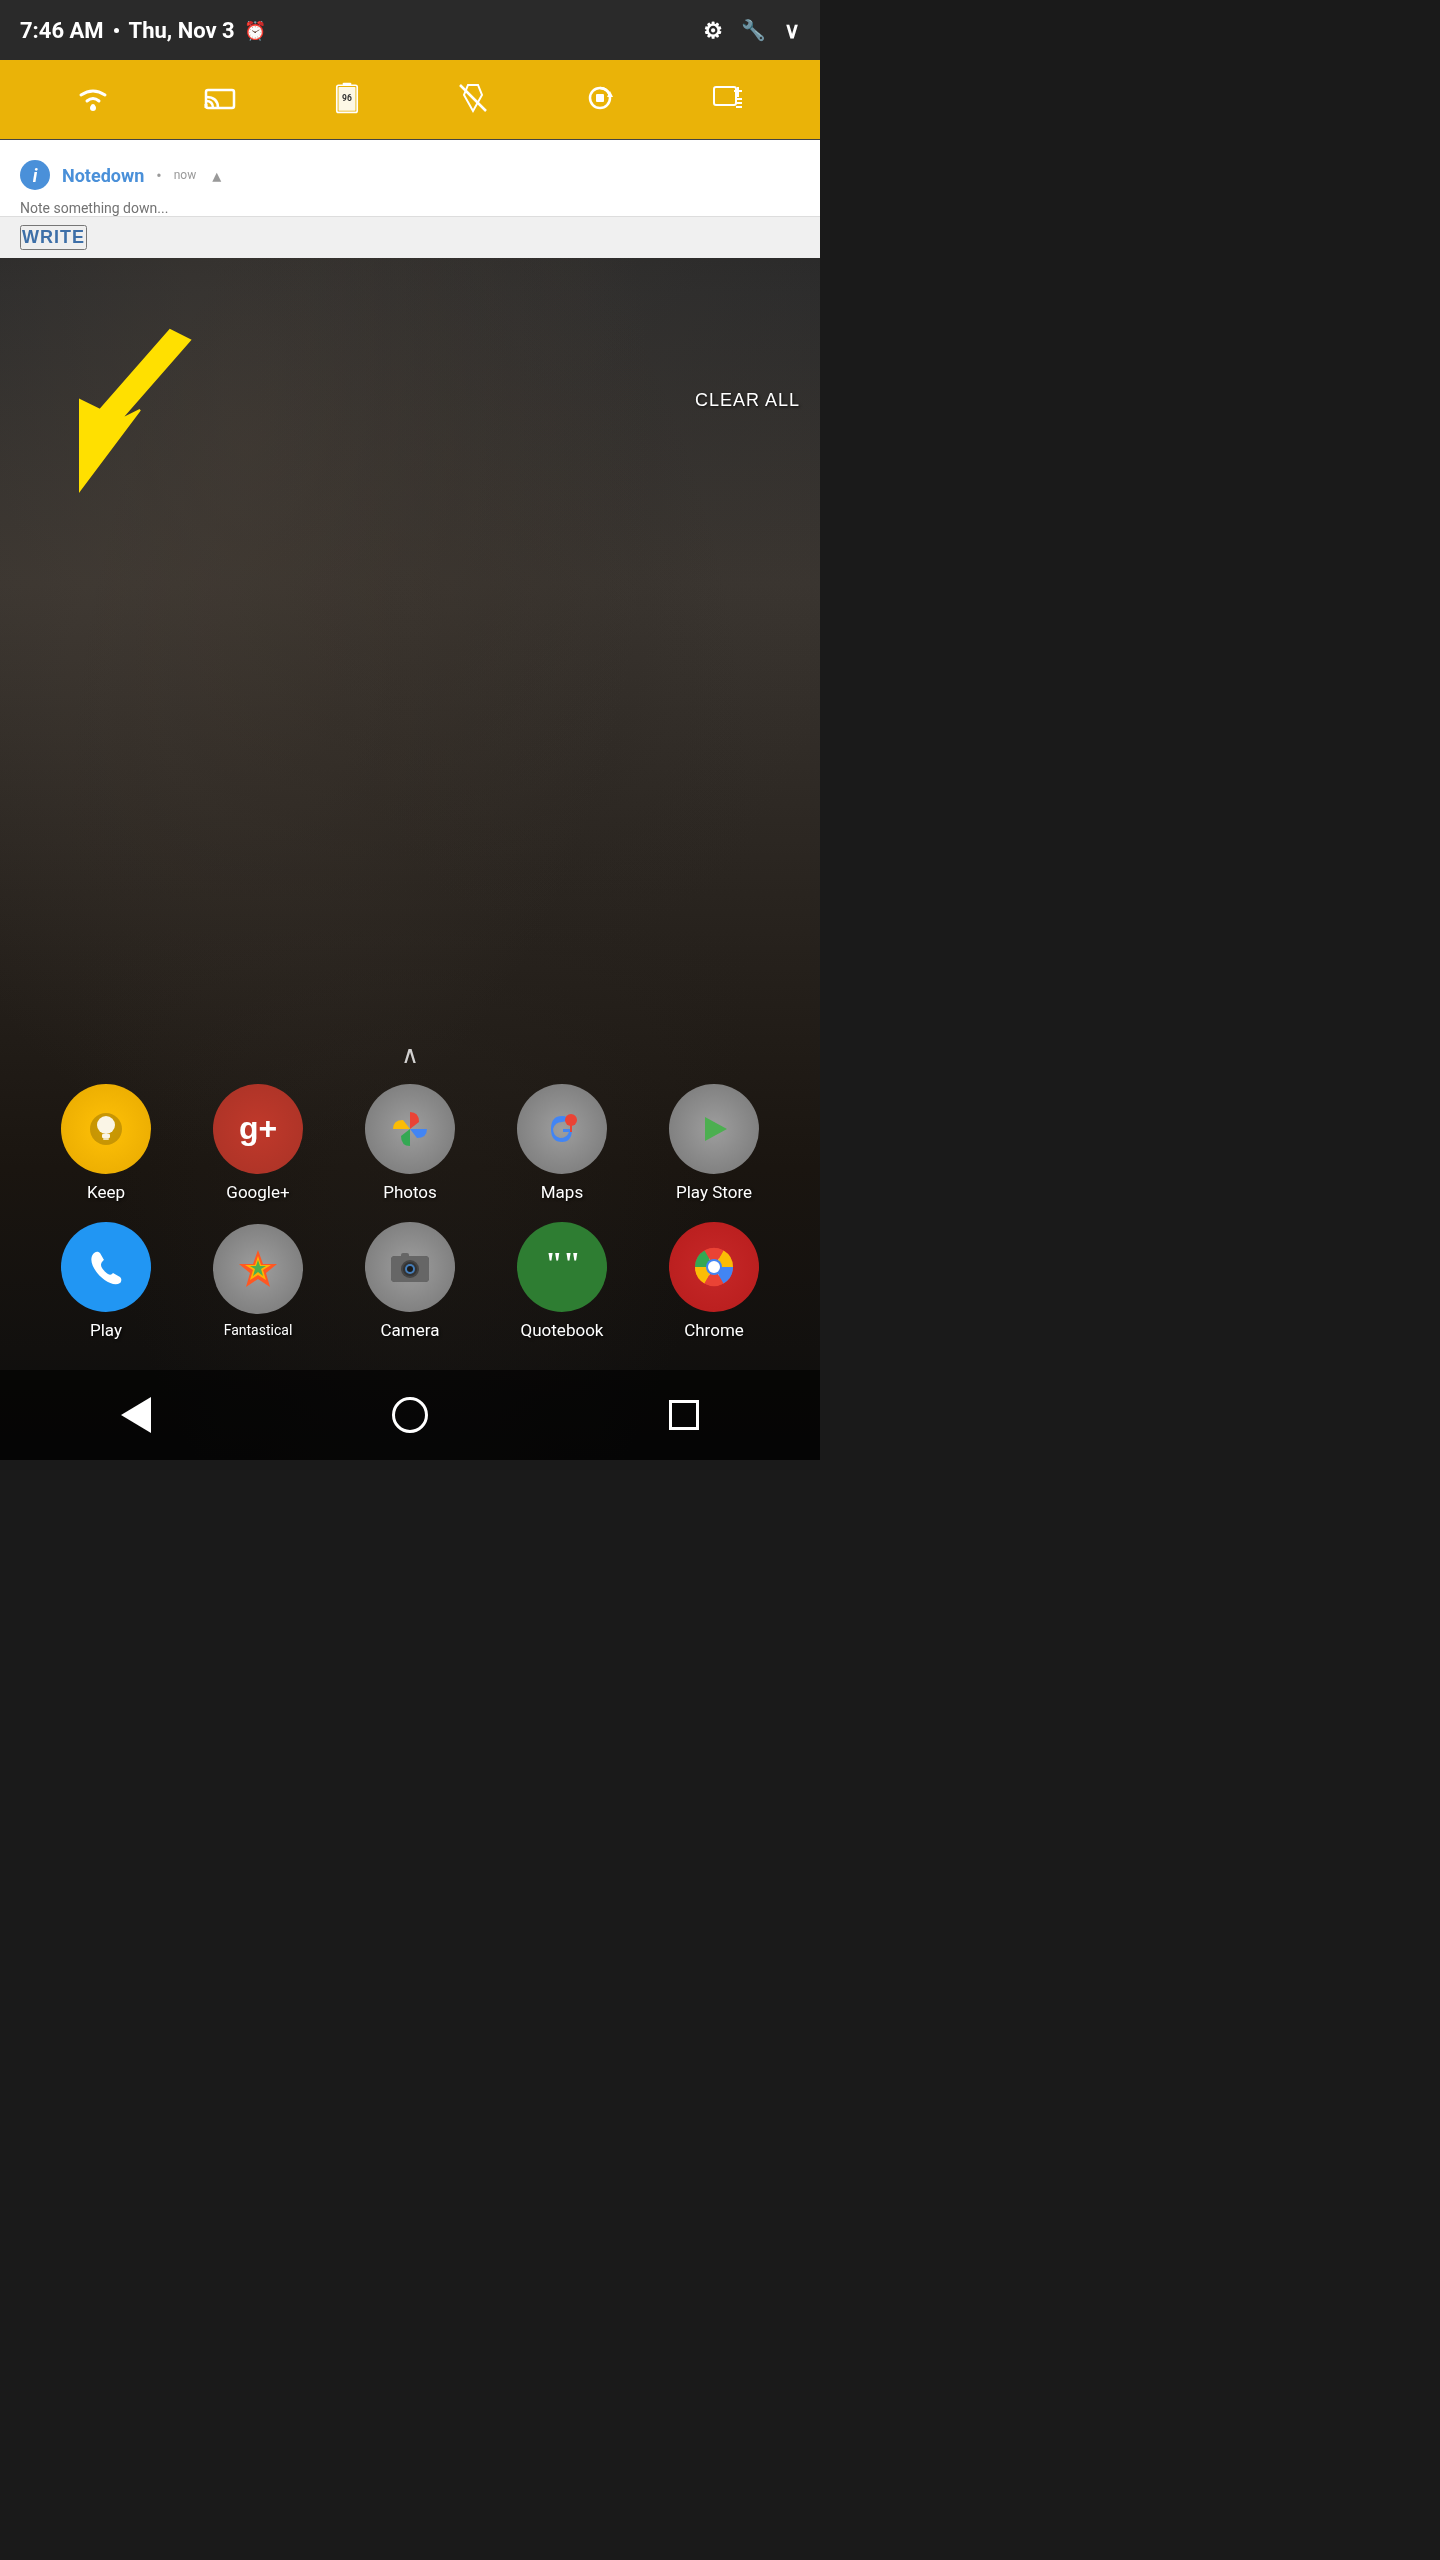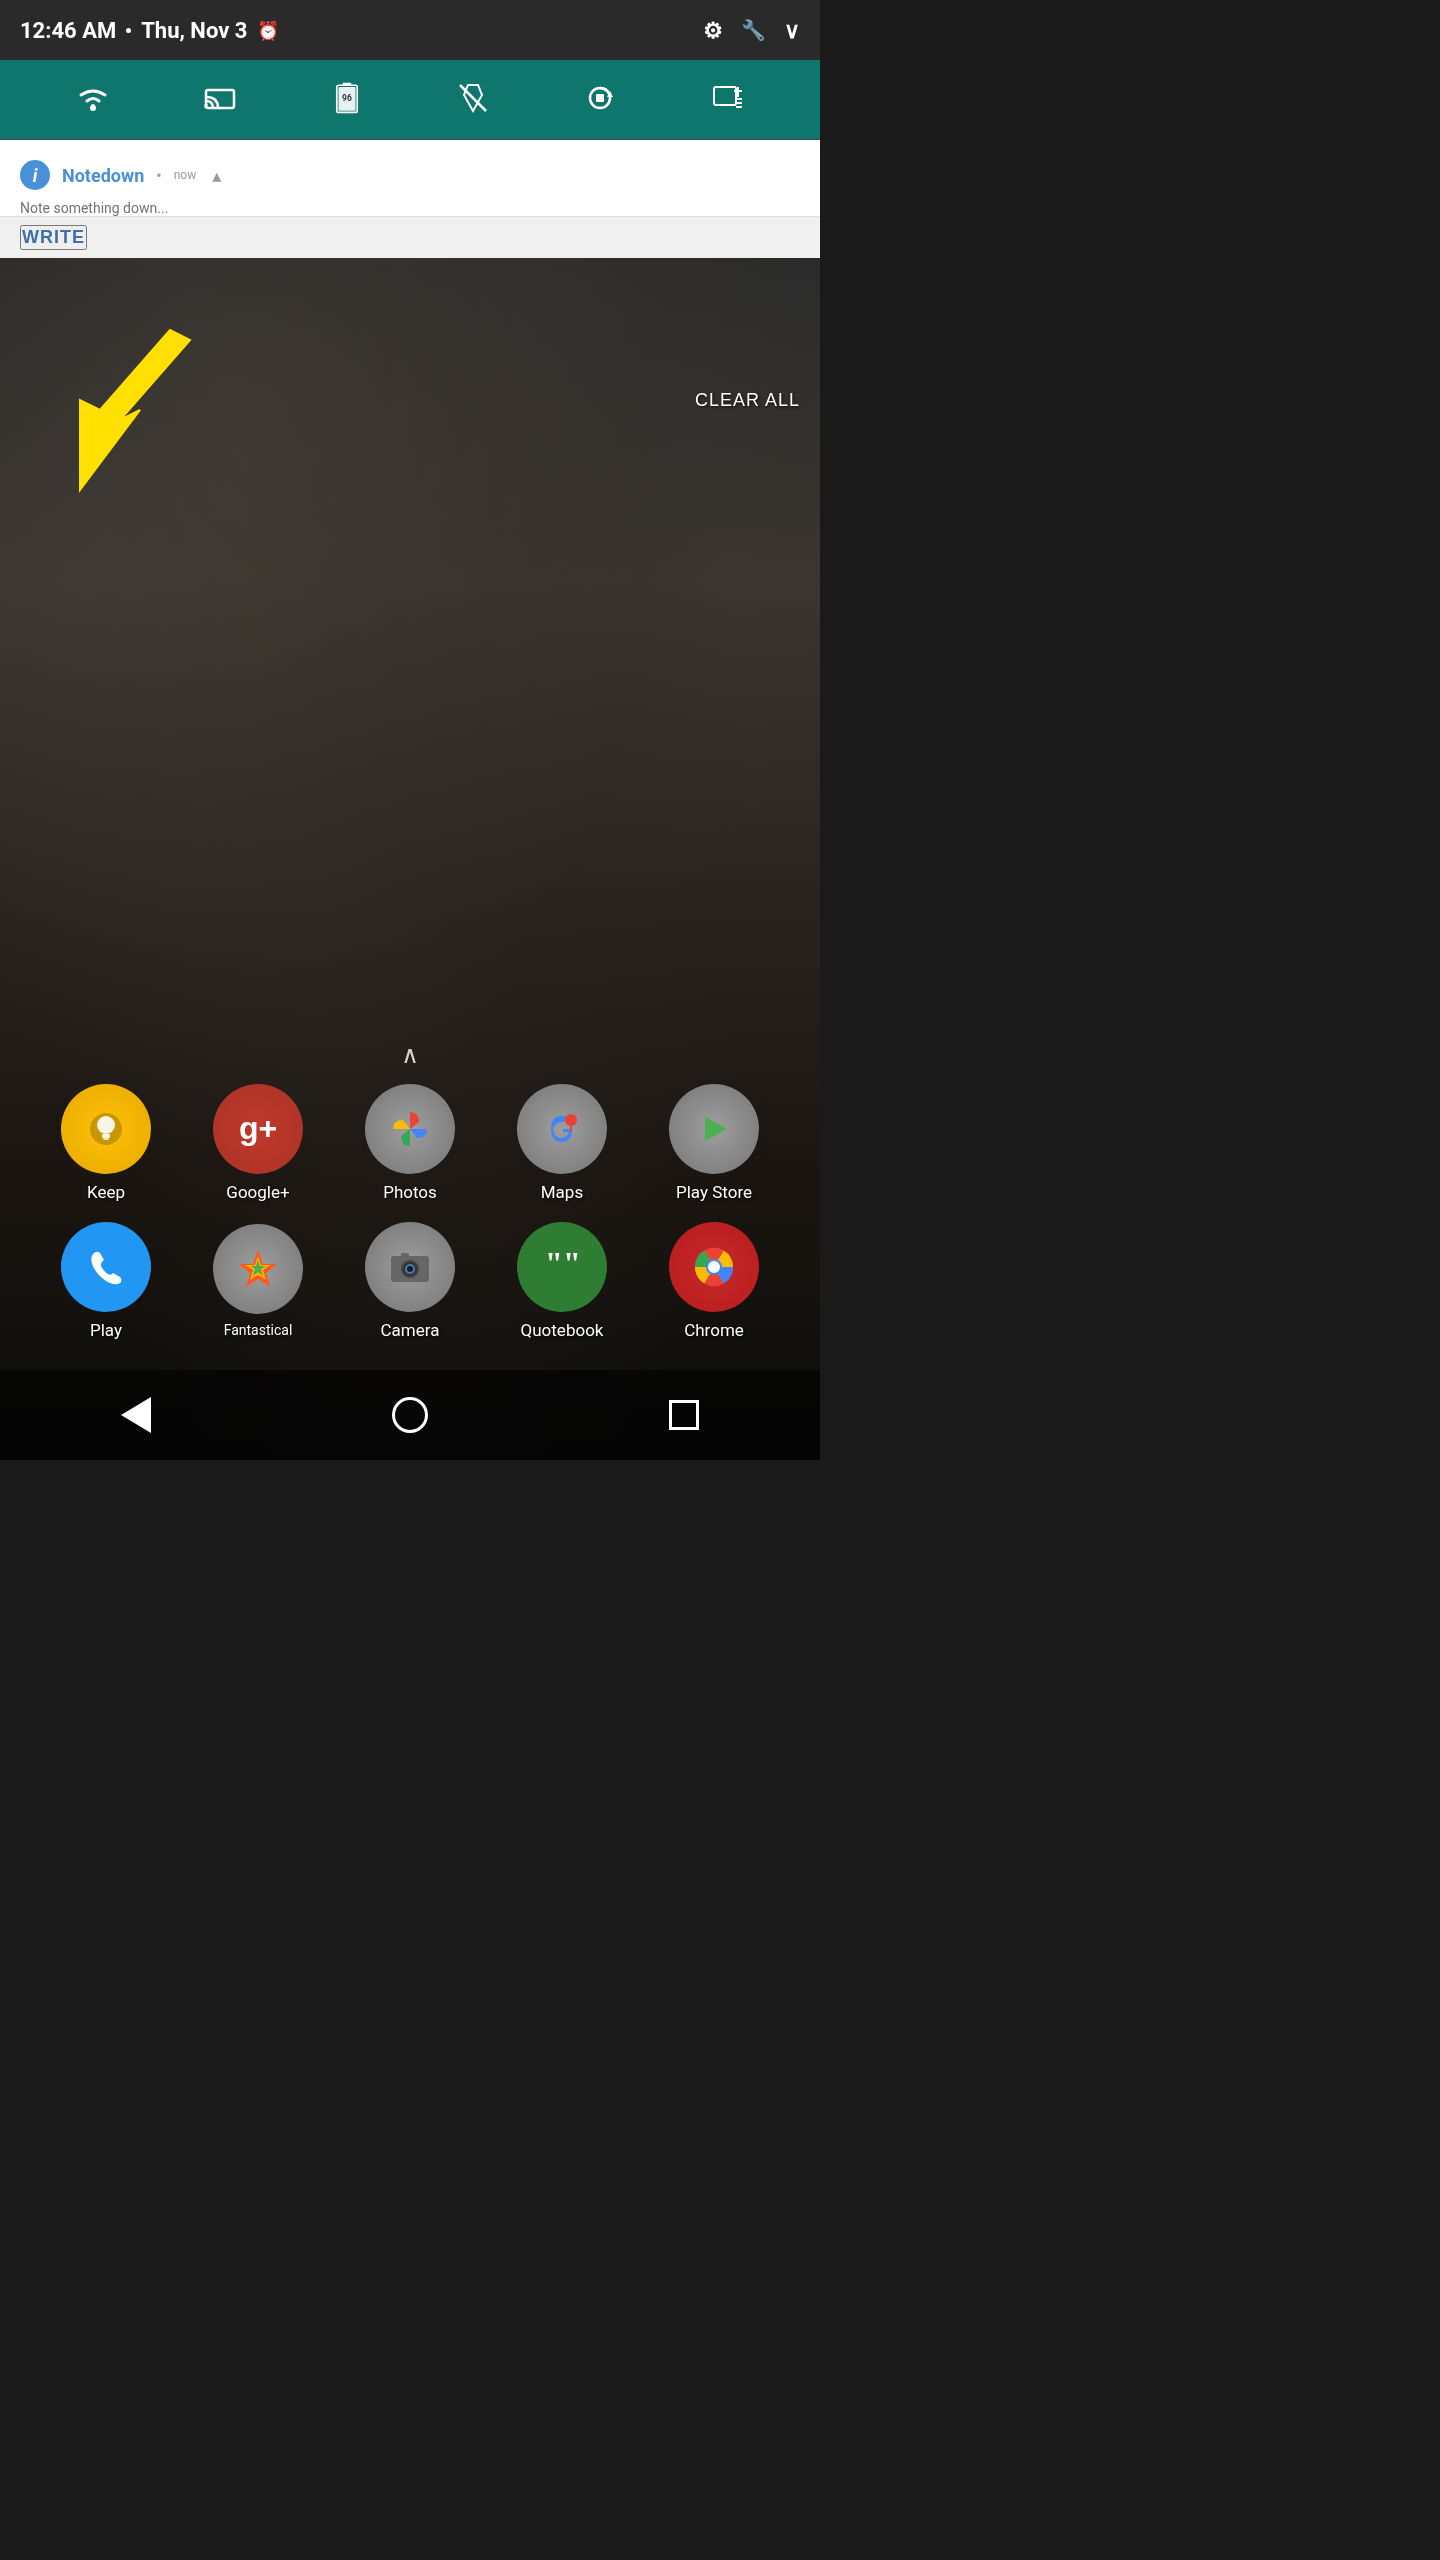--- a/index.html
+++ b/index.html
@@ -51,21 +51,21 @@
     }
 
     .status-right {
       display: flex;
       align-items: center;
       gap: 18px;
     }
 
     
     .quick-settings {
-      background: #0f766e;
+      background: #eab308;
       height: 80px;
       display: flex;
       align-items: center;
       justify-content: space-around;
       padding: 0 30px;
       border-bottom: 1px solid #444;
     }
 
     
     .notification-panel {
@@ -320,21 +320,21 @@
   </style>
 </head>
 <body>
 
 <div class="home-screen">
   <div class="rock-texture"></div>
 </div>
 
 <div class="status-bar" style="position:relative;z-index:10;">
   <div class="status-left">
-    <span class="status-time">12:46 AM</span>
+    <span class="status-time">7:46 AM</span>
     <span class="status-dot"></span>
     <span class="status-date">Thu, Nov 3</span>
     <span style="font-size:18px;">⏰</span>
   </div>
   <div class="status-right">
     <span style="font-size:22px;">⚙</span>
     <span style="font-size:20px; opacity:0.8;">🔧</span>
     <span style="font-size:22px; font-weight:bold;">∨</span>
   </div>
 </div>

